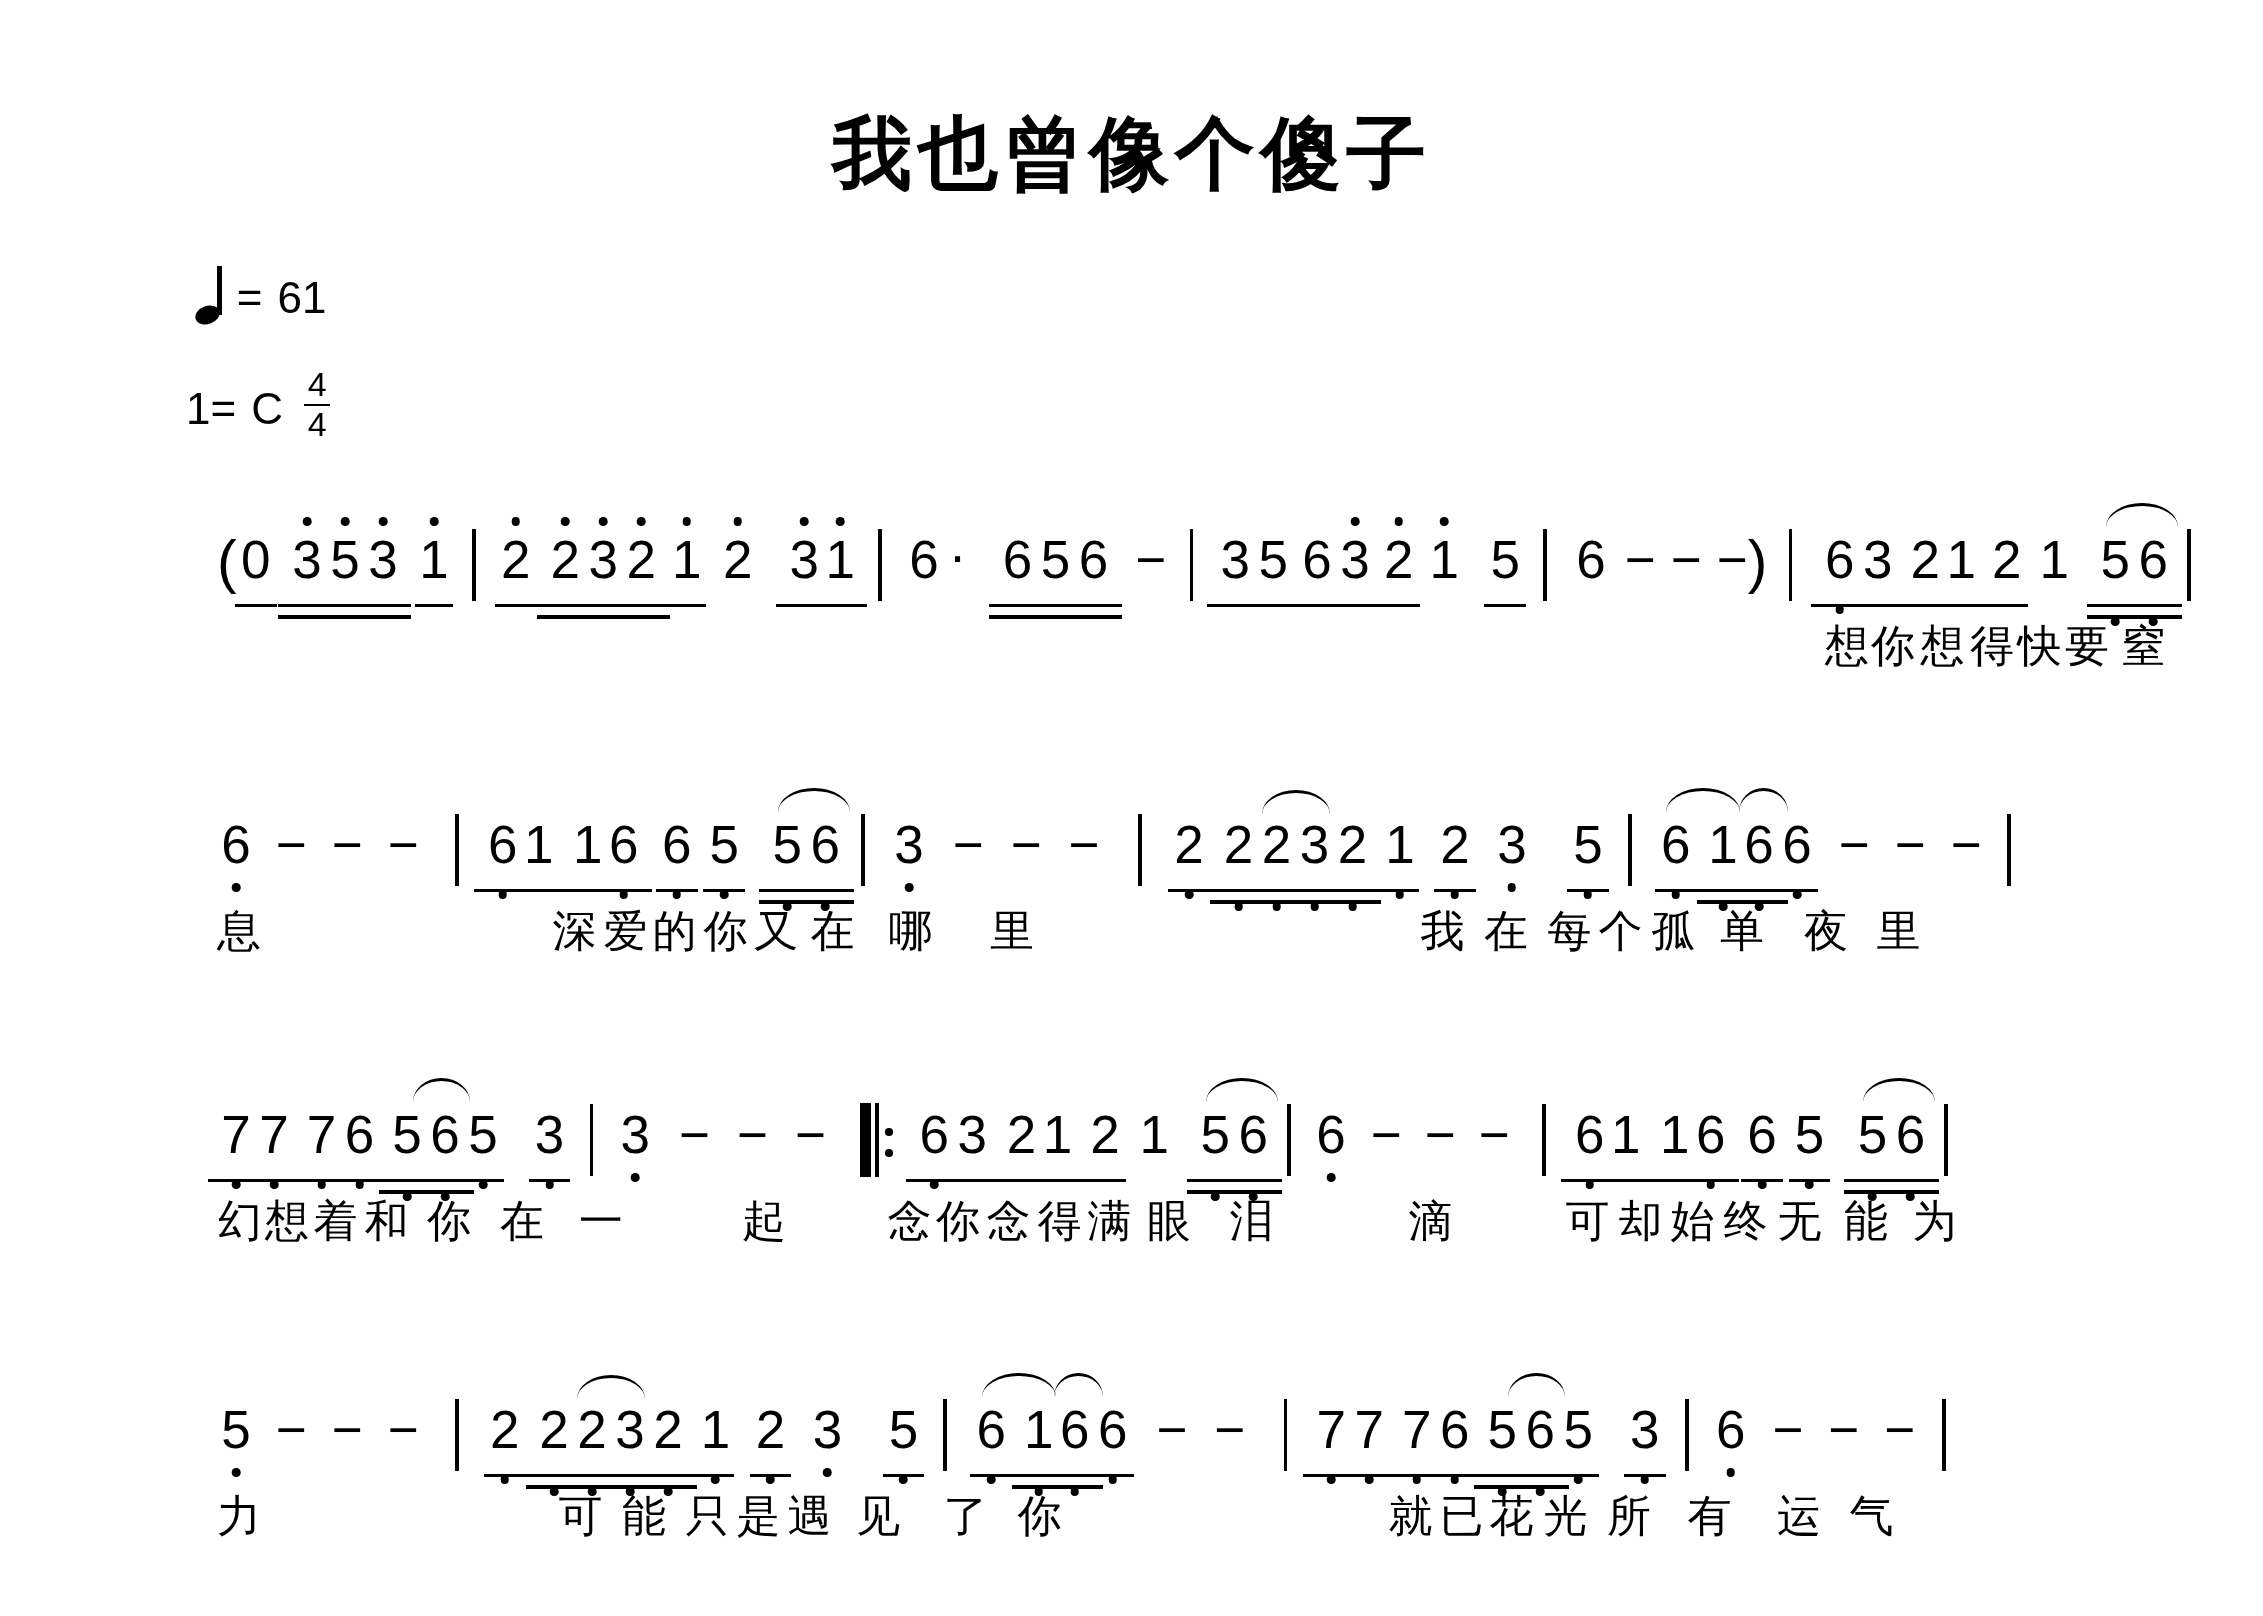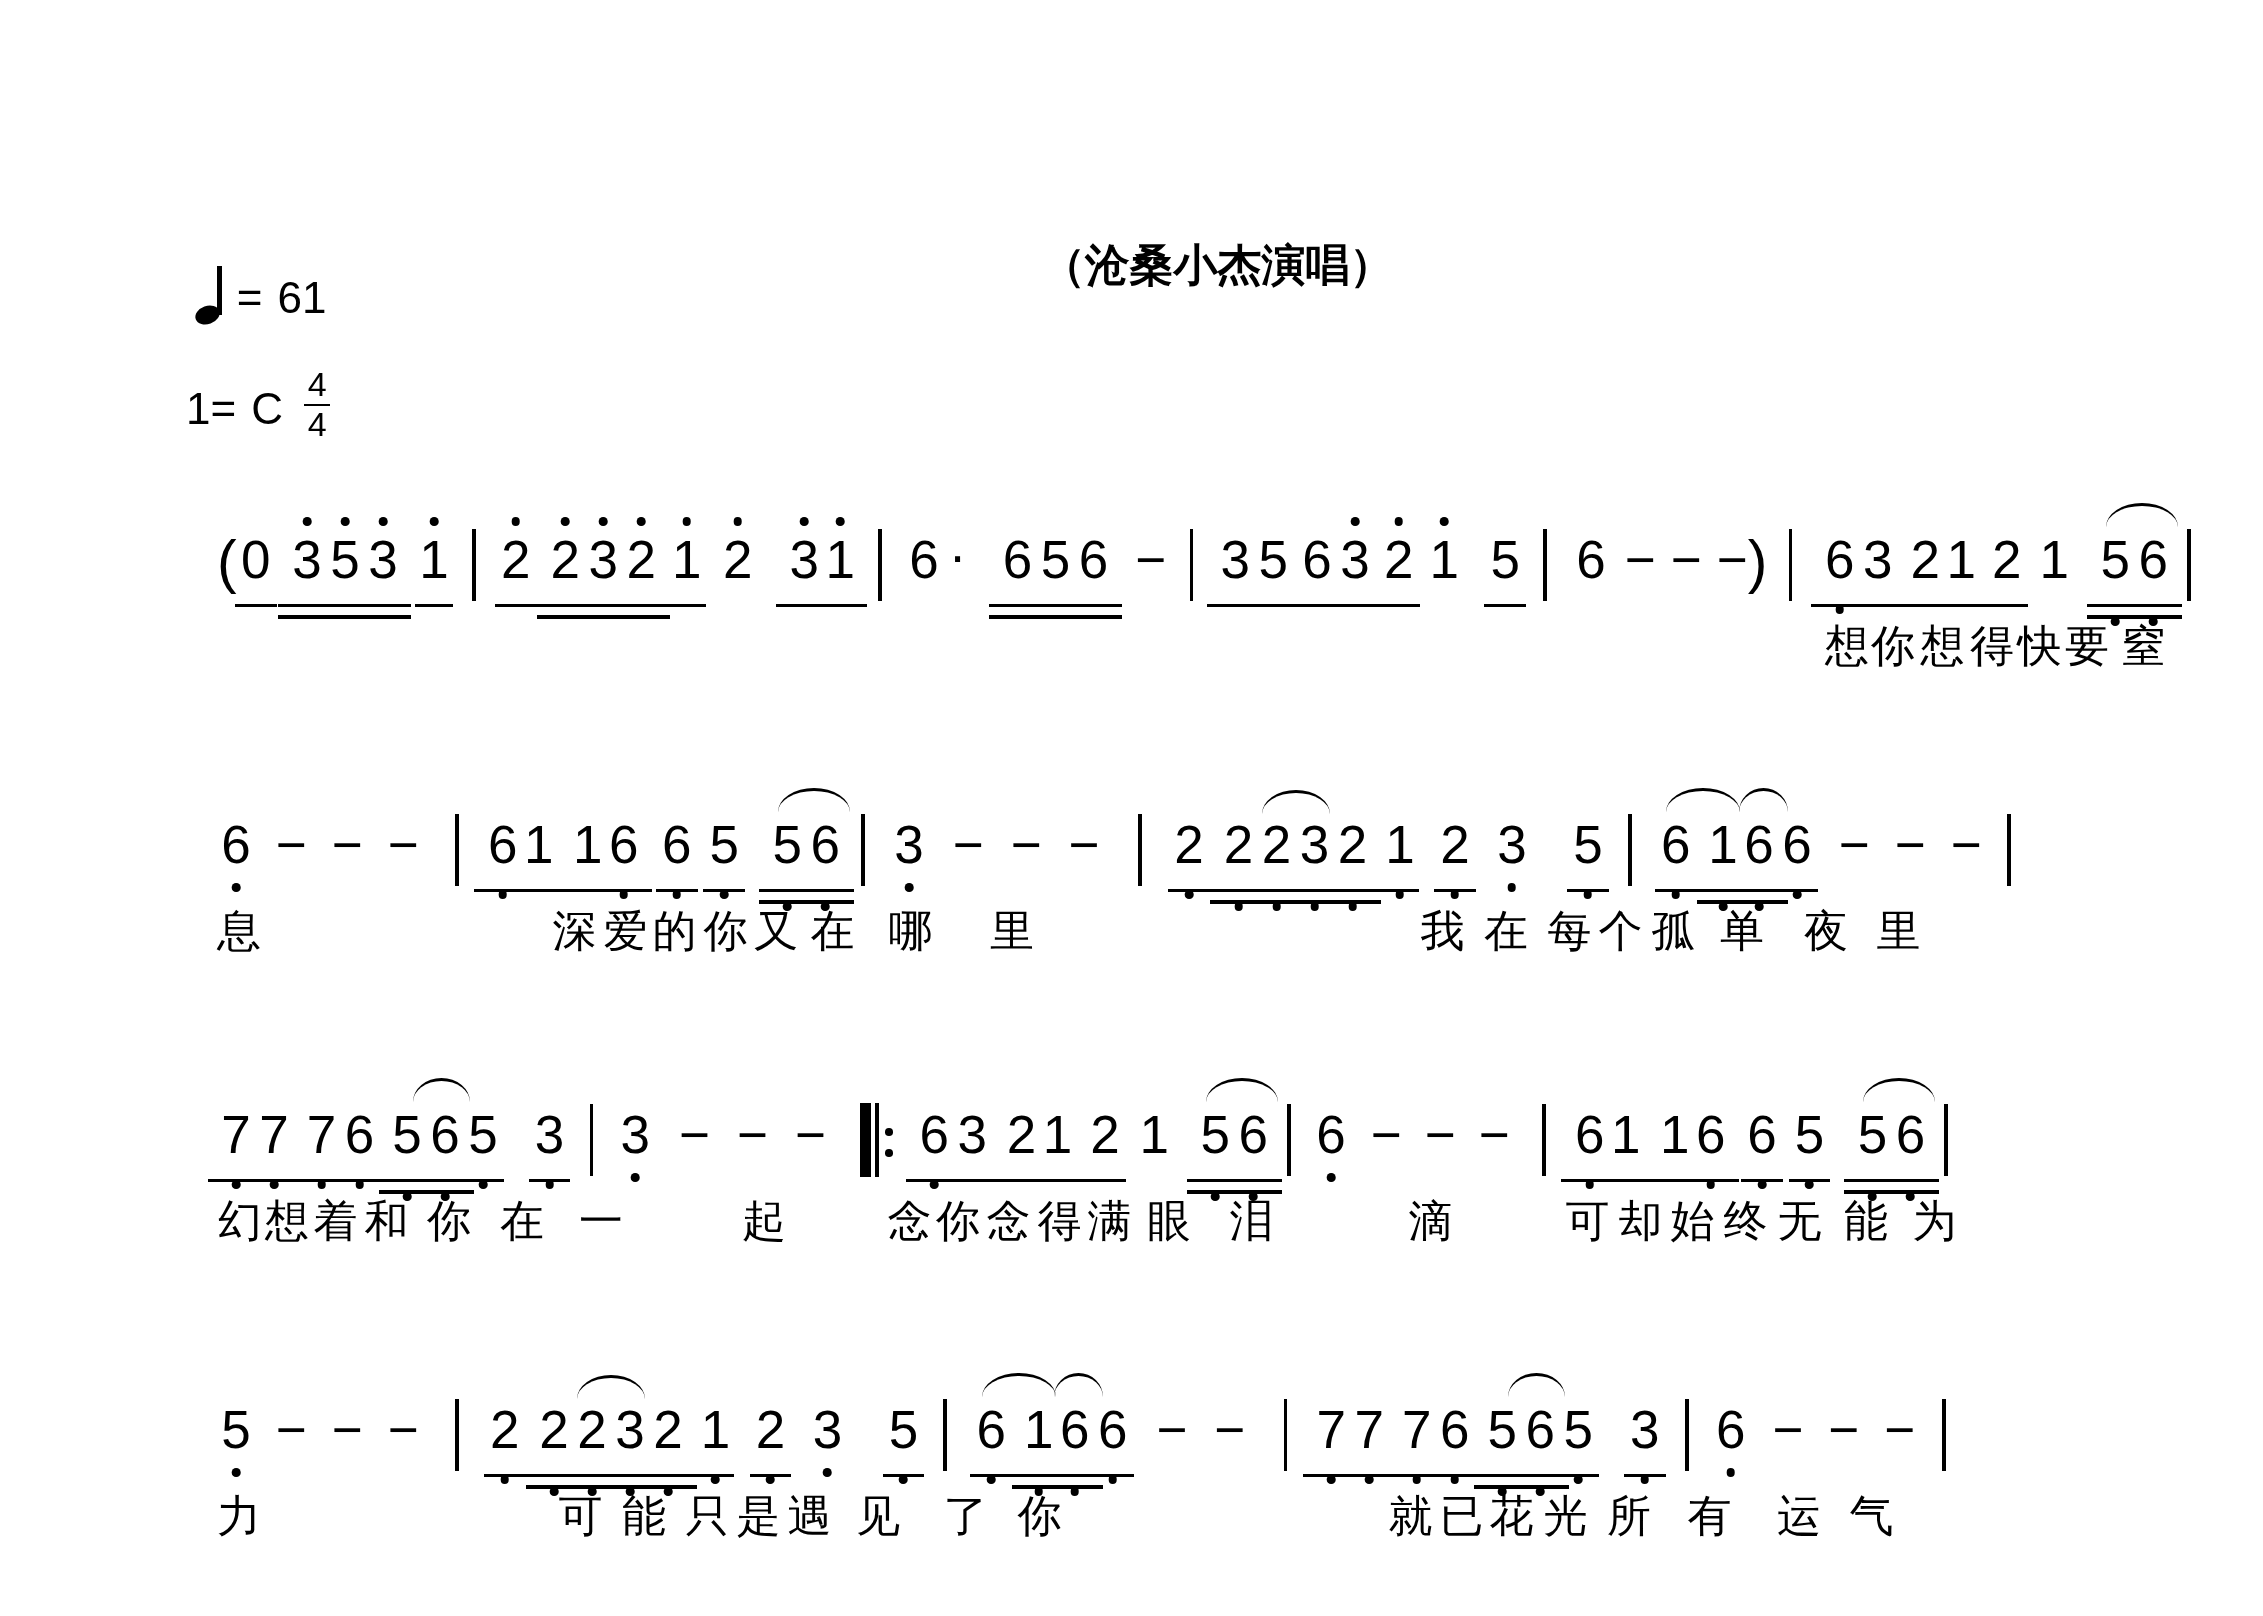--- a/index.html
+++ b/index.html
@@ -261,21 +261,21 @@
     line-height: 1;
     white-space: pre;
   }
   .ly { display: inline-block; text-align: center; }
 </style>
 </head>
 <body>
 
 <div class="sheet">
 
-  <div class="subtitle">（沧桑小杰演唱）</div>
+  <div class="title">我也曾像个傻子</div>
 
   <div class="tempo-block">
     <span class="quarter-note">
       <span class="head"></span>
         <span class="stem"></span>
     </span>
     <span class="tempo-eq">=</span>
     <span>61</span>
   </div>
 

